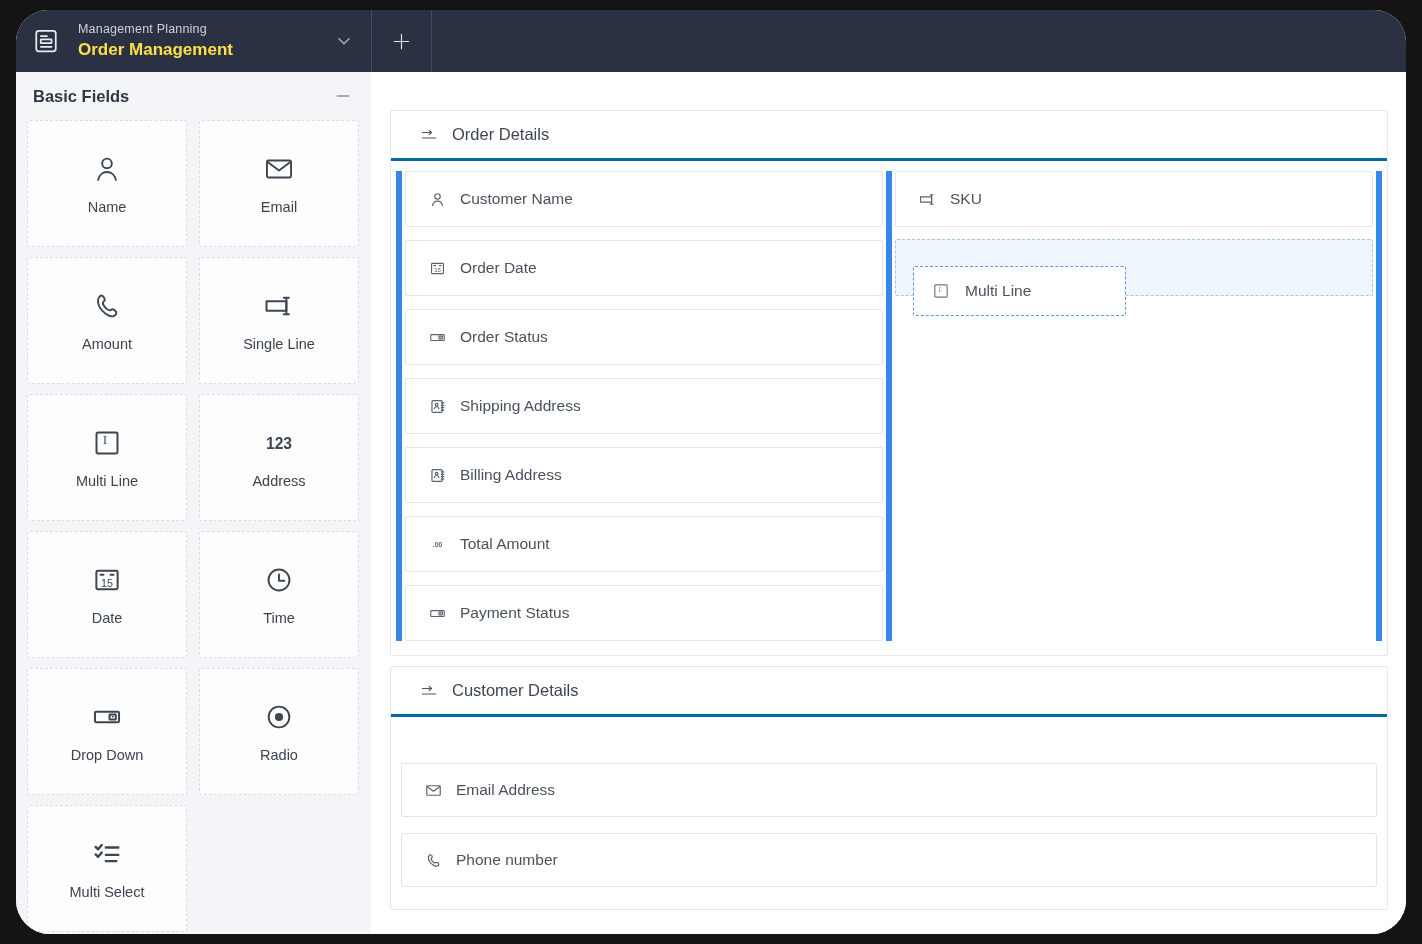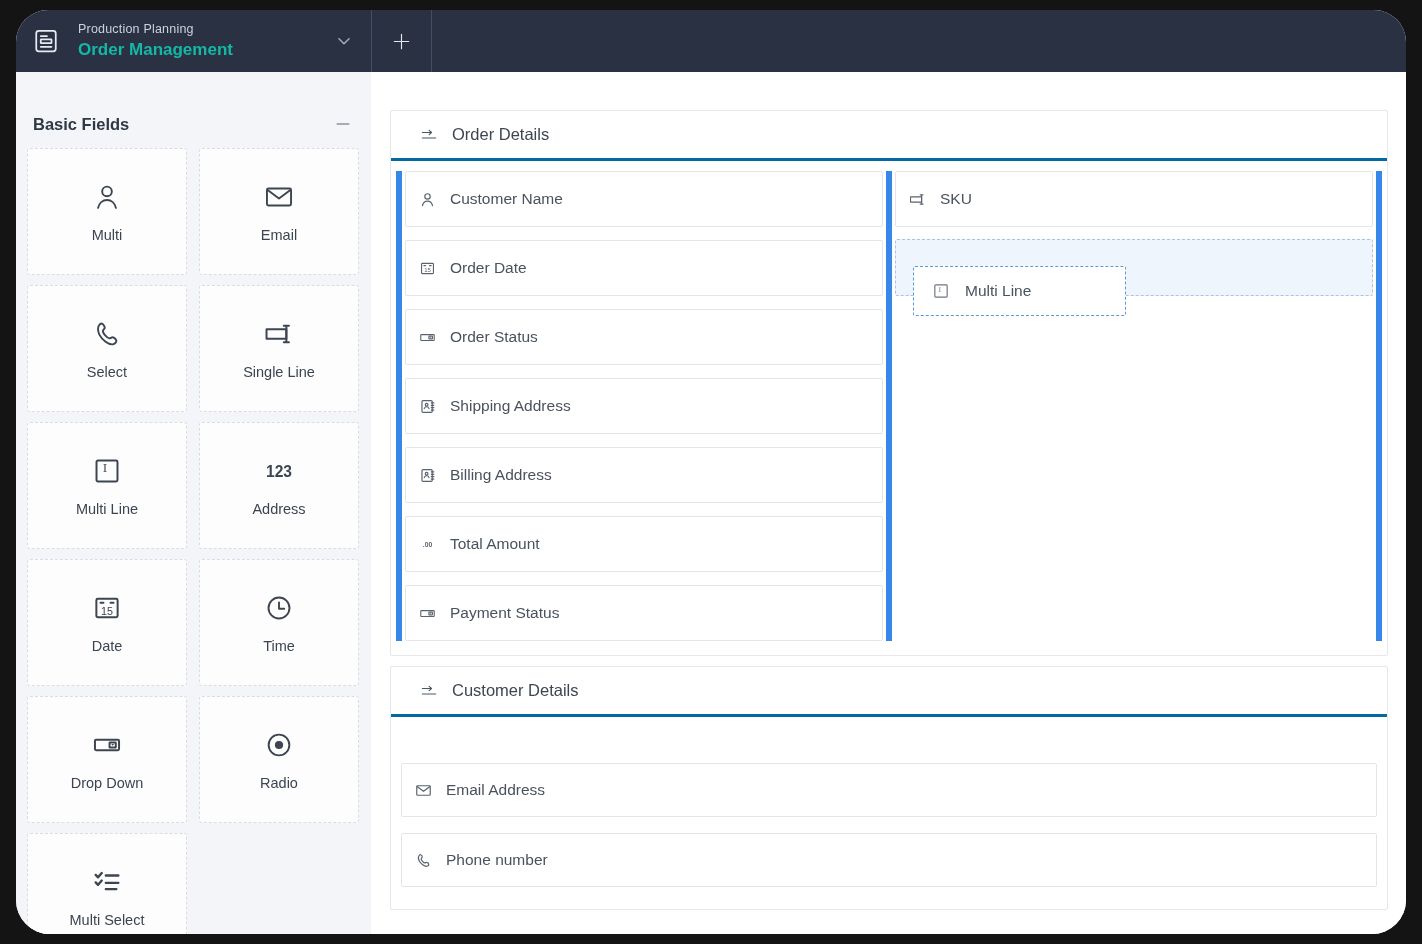--- a/index.html
+++ b/index.html
@@ -14,33 +14,33 @@
   .window{position:absolute;left:16px;top:10px;width:1390px;height:924px;background:#fff;
     border-radius:32px 32px 34px 34px;overflow:hidden;display:flex;flex-direction:column;}
 
   
   .topbar{height:62px;flex:none;background:var(--topbar-bg);display:flex;align-items:stretch;color:#fff;}
   .tb-left{width:355px;flex:none;display:flex;align-items:center;padding:0 16px 0 14px;}
   .logo-btn{width:32px;height:32px;color:#e7eaf0;display:flex;align-items:center;justify-content:center;}
   .logo-btn .icon{width:30px;height:30px;}
   .tb-titles{margin-left:16px;line-height:1.25;}
   .tb-subtitle{font-size:12.5px;color:#ccd2dc;letter-spacing:.2px;}
-  .tb-title{font-size:17px;font-weight:bold;color:#14b8a6;margin-top:1px;}
+  .tb-title{font-size:17px;font-weight:bold;color:#fde047;margin-top:1px;}
   .tb-chevron{margin-left:auto;width:22px;height:22px;color:#a2a9b8;}
   .tab-add{width:61px;flex:none;border-left:1px solid #454d63;border-right:1px solid #454d63;
     display:flex;align-items:center;justify-content:center;color:#e3e6ec;}
   .tab-add .icon{width:23px;height:23px;}
   .tab-add .icon svg{stroke-width:1.2;}
   .tb-rest{flex:1;}
 
   
   .app-body{flex:1;display:flex;min-height:0;}
 
   
-  .sidebar{width:355px;flex:none;background:#f4f5f8;padding:38px 12px 0 11px;overflow:hidden;}
+  .sidebar{width:355px;flex:none;background:#f4f5f8;padding:10px 12px 0 11px;overflow:hidden;}
   .sb-head{display:flex;align-items:center;padding:0 6px 0 6px;height:28px;margin-bottom:10px;}
   .sb-title{font-size:16.5px;font-weight:bold;color:#2f3945;}
   .sb-collapse{margin-left:auto;width:20px;height:20px;color:#8d949c;cursor:pointer;}
   .card-grid{display:grid;grid-template-columns:160px 160px;column-gap:12px;row-gap:10px;}
   .card{height:127px;background:#fdfdfe;border:1px dashed #d9dce1;border-radius:3px;
     display:flex;flex-direction:column;align-items:center;justify-content:center;cursor:grab;}
   .card .icon{width:34px;height:34px;color:#3d4550;}
   .card .icon svg{stroke-width:1.35;}
   .card-label{margin-top:13px;font-size:14.5px;color:#3c4450;}
 
@@ -51,21 +51,21 @@
   .section-header{height:50px;display:flex;align-items:center;padding-left:28px;
     border-bottom:3px solid #0369a1;}
   .section-header .icon{width:20px;height:20px;color:#4d5661;}
   .section-title{margin-left:13px;font-size:16.5px;font-weight:500;color:#3d4651;}
 
   
   .columns{display:flex;align-items:stretch;padding:10px 5px 14px 5px;}
   .drop-bar{width:6px;flex:none;background:var(--accent);}
   .col{flex:1;min-width:0;margin:0 3px;position:relative;}
   .frow{height:56px;background:#fff;border:1px solid #e3e5e8;border-radius:2px;
-    display:flex;align-items:center;padding-left:12px;cursor:grab;}
+    display:flex;align-items:center;padding-left:22px;cursor:grab;}
   .frow + .frow{margin-top:13px;}
   .frow .icon{width:19px;height:19px;color:#5a636f;}
   .frow-label{margin-left:13px;font-size:15.5px;color:#4a525e;}
 
   .dropzone{margin-top:12px;height:57px;border:1px dashed #a9c4e4;background:#eff5fc;border-radius:2px;}
   .ghost{position:absolute;left:18px;top:95px;width:213px;height:50px;background:#fff;
     border:1px dashed #5d97e0;border-radius:2px;display:flex;align-items:center;
     padding-left:17px;z-index:2;cursor:grabbing;}
   .ghost .icon{width:20px;height:20px;color:#6e7681;}
   .ghost .icon svg{stroke-width:1.3;}
@@ -87,21 +87,21 @@
         <span class="icon">
             <svg viewBox="0 0 24 24" style="stroke-width:1.4">
               <rect x="4.2" y="3.8" width="15.6" height="16.4" rx="2"></rect>
               <path d="M7.8 8h5"></path>
               <rect x="7.8" y="10.6" width="8.6" height="3.1" rx="0.4"></rect>
               <path d="M7.8 16.6h8.6"></path>
             </svg>
           </span>
       </div>
       <div class="tb-titles">
-        <div class="tb-subtitle">Production Planning</div>
+        <div class="tb-subtitle">Management Planning</div>
         <div class="tb-title">Order Management</div>
       </div>
       <span class="icon tb-chevron">
           <svg viewBox="0 0 24 24" style="stroke-width:1.7">
             <path d="M6.5 9.5L12 15l5.5-5.5"></path>
           </svg>
         </span>
     </div>
     <div class="tab-add">
       <span class="icon">
@@ -125,38 +125,38 @@
           </span>
       </div>
       <div class="card-grid" id="card-grid">
           <div class="card">
             <span class="icon">
               <svg viewBox="0 0 24 24">
                 <circle cx="12" cy="8.1" r="3.4"></circle>
                 <path d="M5.7 19.7c.7-3.4 3.3-5.6 6.3-5.6s5.6 2.2 6.3 5.6"></path>
               </svg>
             </span>
-            <div class="card-label">Multi</div>
+            <div class="card-label">Name</div>
           </div>
           <div class="card">
             <span class="icon">
               <svg viewBox="0 0 24 24">
                 <rect x="3.5" y="6" width="17" height="12" rx="1"></rect>
                 <path d="M4.2 7.2l7.8 5.8 7.8-5.8"></path>
               </svg>
             </span>
             <div class="card-label">Email</div>
           </div>
           <div class="card">
             <span class="icon">
               <svg viewBox="0 0 24 24">
                 <path d="M8.4 4.7c1 .4 2.1 2 2 3-.1.8-1.1 1.3-1.3 2.1-.3 1.5 3.1 5.3 4.6 5.3.8 0 1.5-.9 2.3-.8 1 .1 2.5 1.5 2.6 2.5.1 1-1.2 2.3-2.5 2.5-3.1.4-7.4-3-9.4-6.7-1.3-2.4-1.3-5.4-.4-6.6.5-.7 1.5-1.5 2.1-1.3z"></path>
               </svg>
             </span>
-            <div class="card-label">Select</div>
+            <div class="card-label">Amount</div>
           </div>
           <div class="card">
             <span class="icon">
               <svg viewBox="0 0 24 24" style="stroke-width:1.4">
                 <rect x="3.2" y="8.7" width="14" height="6.6"></rect>
                 <path d="M17.2 6.1v11.8M15.4 6.1h3.6M15.4 17.9h3.6"></path>
               </svg>
             </span>
             <div class="card-label">Single Line</div>
           </div>

